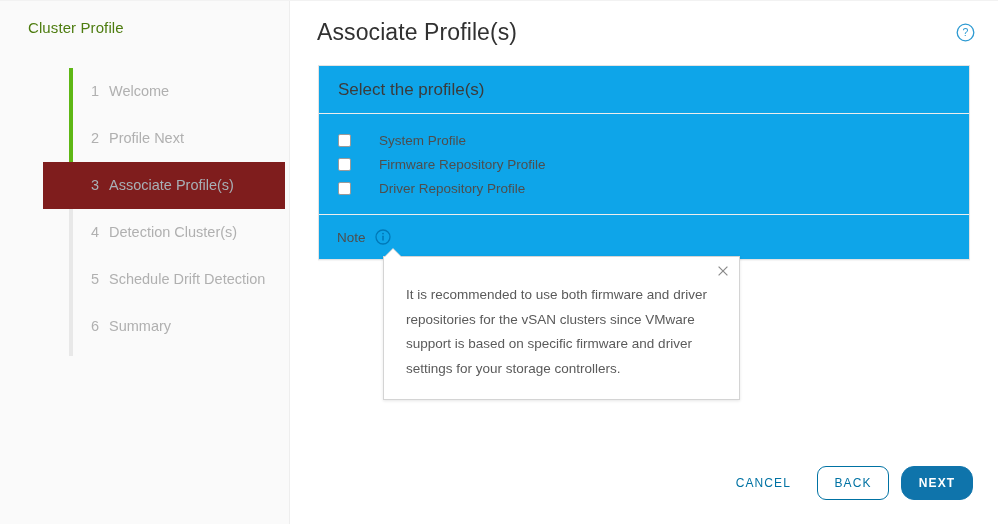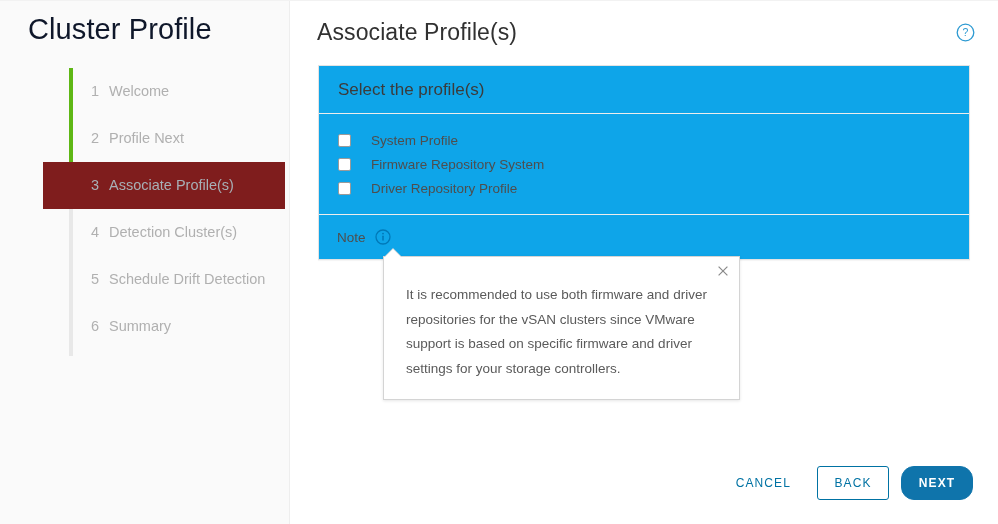--- a/index.html
+++ b/index.html
@@ -29,24 +29,24 @@
     top: 0;
     width: 290px;
     height: 524px;
     background: #fafafa;
     border-right: 1px solid #eeeeee;
     box-sizing: border-box;
   }
   .sidebar-title {
     position: absolute;
     left: 28px;
-    top: 12px;
-    font-size: 29px;
+    top: 18px;
+    font-size: 15px;
     font-weight: 400;
-    color: #0f172a;
+    color: #4d7c0f;
     letter-spacing: 0.1px;
   }
   .nav {
     position: absolute;
     left: 0;
     top: 67px;
     width: 242px;
     margin-left: 43px;
   }
   .nav-track {
@@ -152,21 +152,21 @@
   .cb-box {
     width: 13px;
     height: 13px;
     border: 1px solid #9a9a9a;
     border-radius: 2px;
     background: #ffffff;
     box-sizing: border-box;
     flex: 0 0 auto;
   }
   .cb-label {
-    margin-left: 20px;
+    margin-left: 28px;
     font-size: 13.5px;
     color: #4e4e4e;
   }
   .card-footer {
     height: 44px;
     display: flex;
     align-items: center;
     padding-left: 18px;
   }
   .note-label {
@@ -255,21 +255,21 @@
     height: 34px;
     padding: 0 14px;
   }
   .btn-outline {
     background: #ffffff;
     border: 1px solid #0072a3;
     color: #0072a3;
     height: 34px;
     min-width: 72px;
     padding: 0 0;
-    border-radius: 3px;
+    border-radius: 9px;
     margin-left: 12px;
   }
   .btn-solid {
     background: #0f74ab;
     border: 1px solid #0f74ab;
     color: #ffffff;
     height: 34px;
     min-width: 72px;
     padding: 0 16px;
     border-radius: 13px;
@@ -325,21 +325,21 @@
     <div class="card">
       <div class="card-header">Select the profile(s)</div>
 
       <div class="card-body">
         <label class="cb-row">
           <span class="cb-box"></span>
           <span class="cb-label">System Profile</span>
         </label>
         <label class="cb-row">
           <span class="cb-box"></span>
-          <span class="cb-label">Firmware Repository System</span>
+          <span class="cb-label">Firmware Repository Profile</span>
         </label>
         <label class="cb-row">
           <span class="cb-box"></span>
           <span class="cb-label">Driver Repository Profile</span>
         </label>
       </div>
 
       <div class="card-footer">
         <span class="note-label">Note</span>
         <span class="note-icon">

